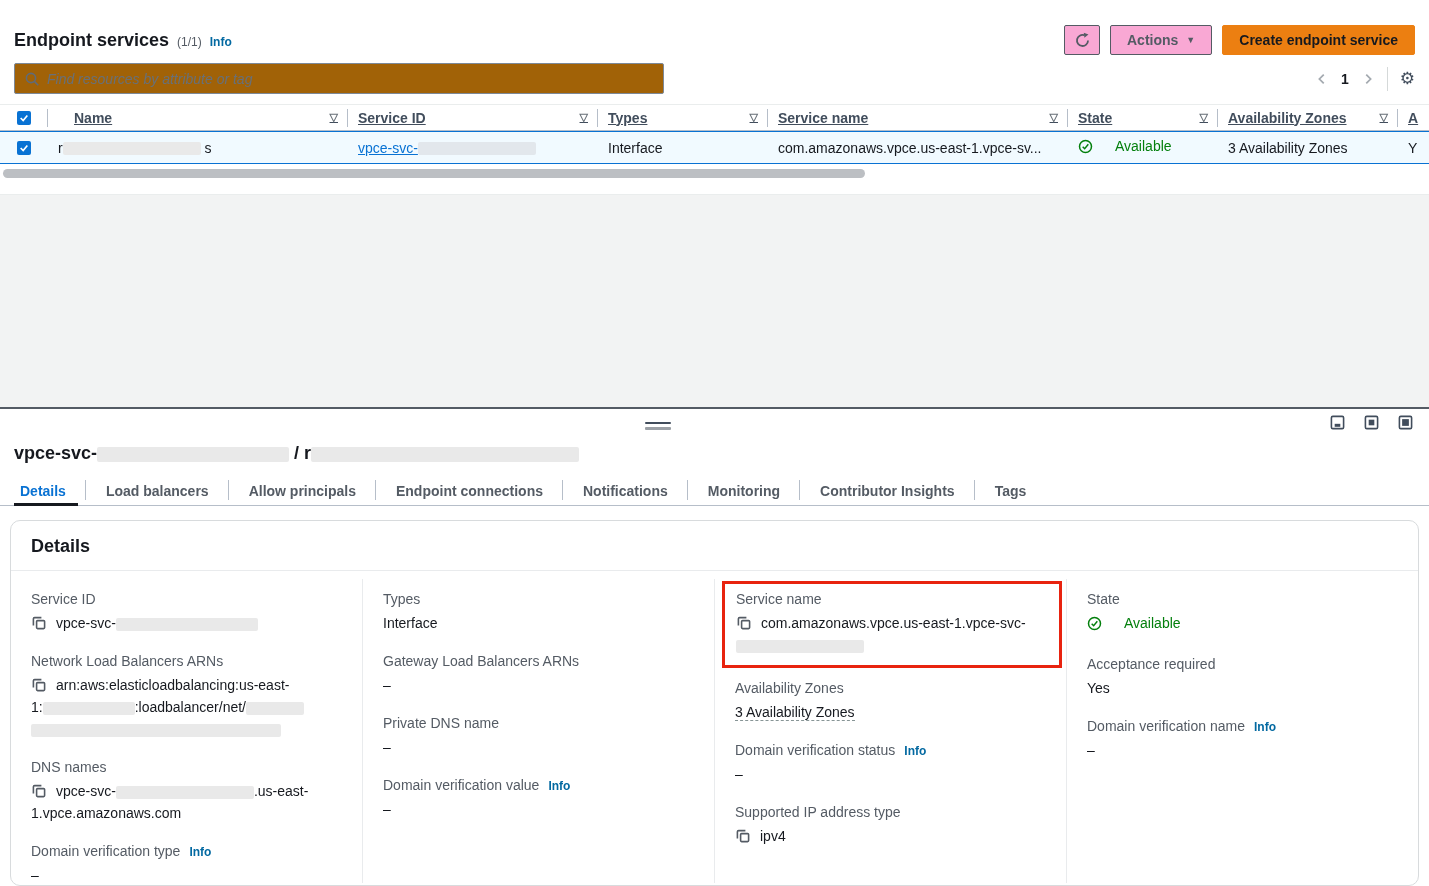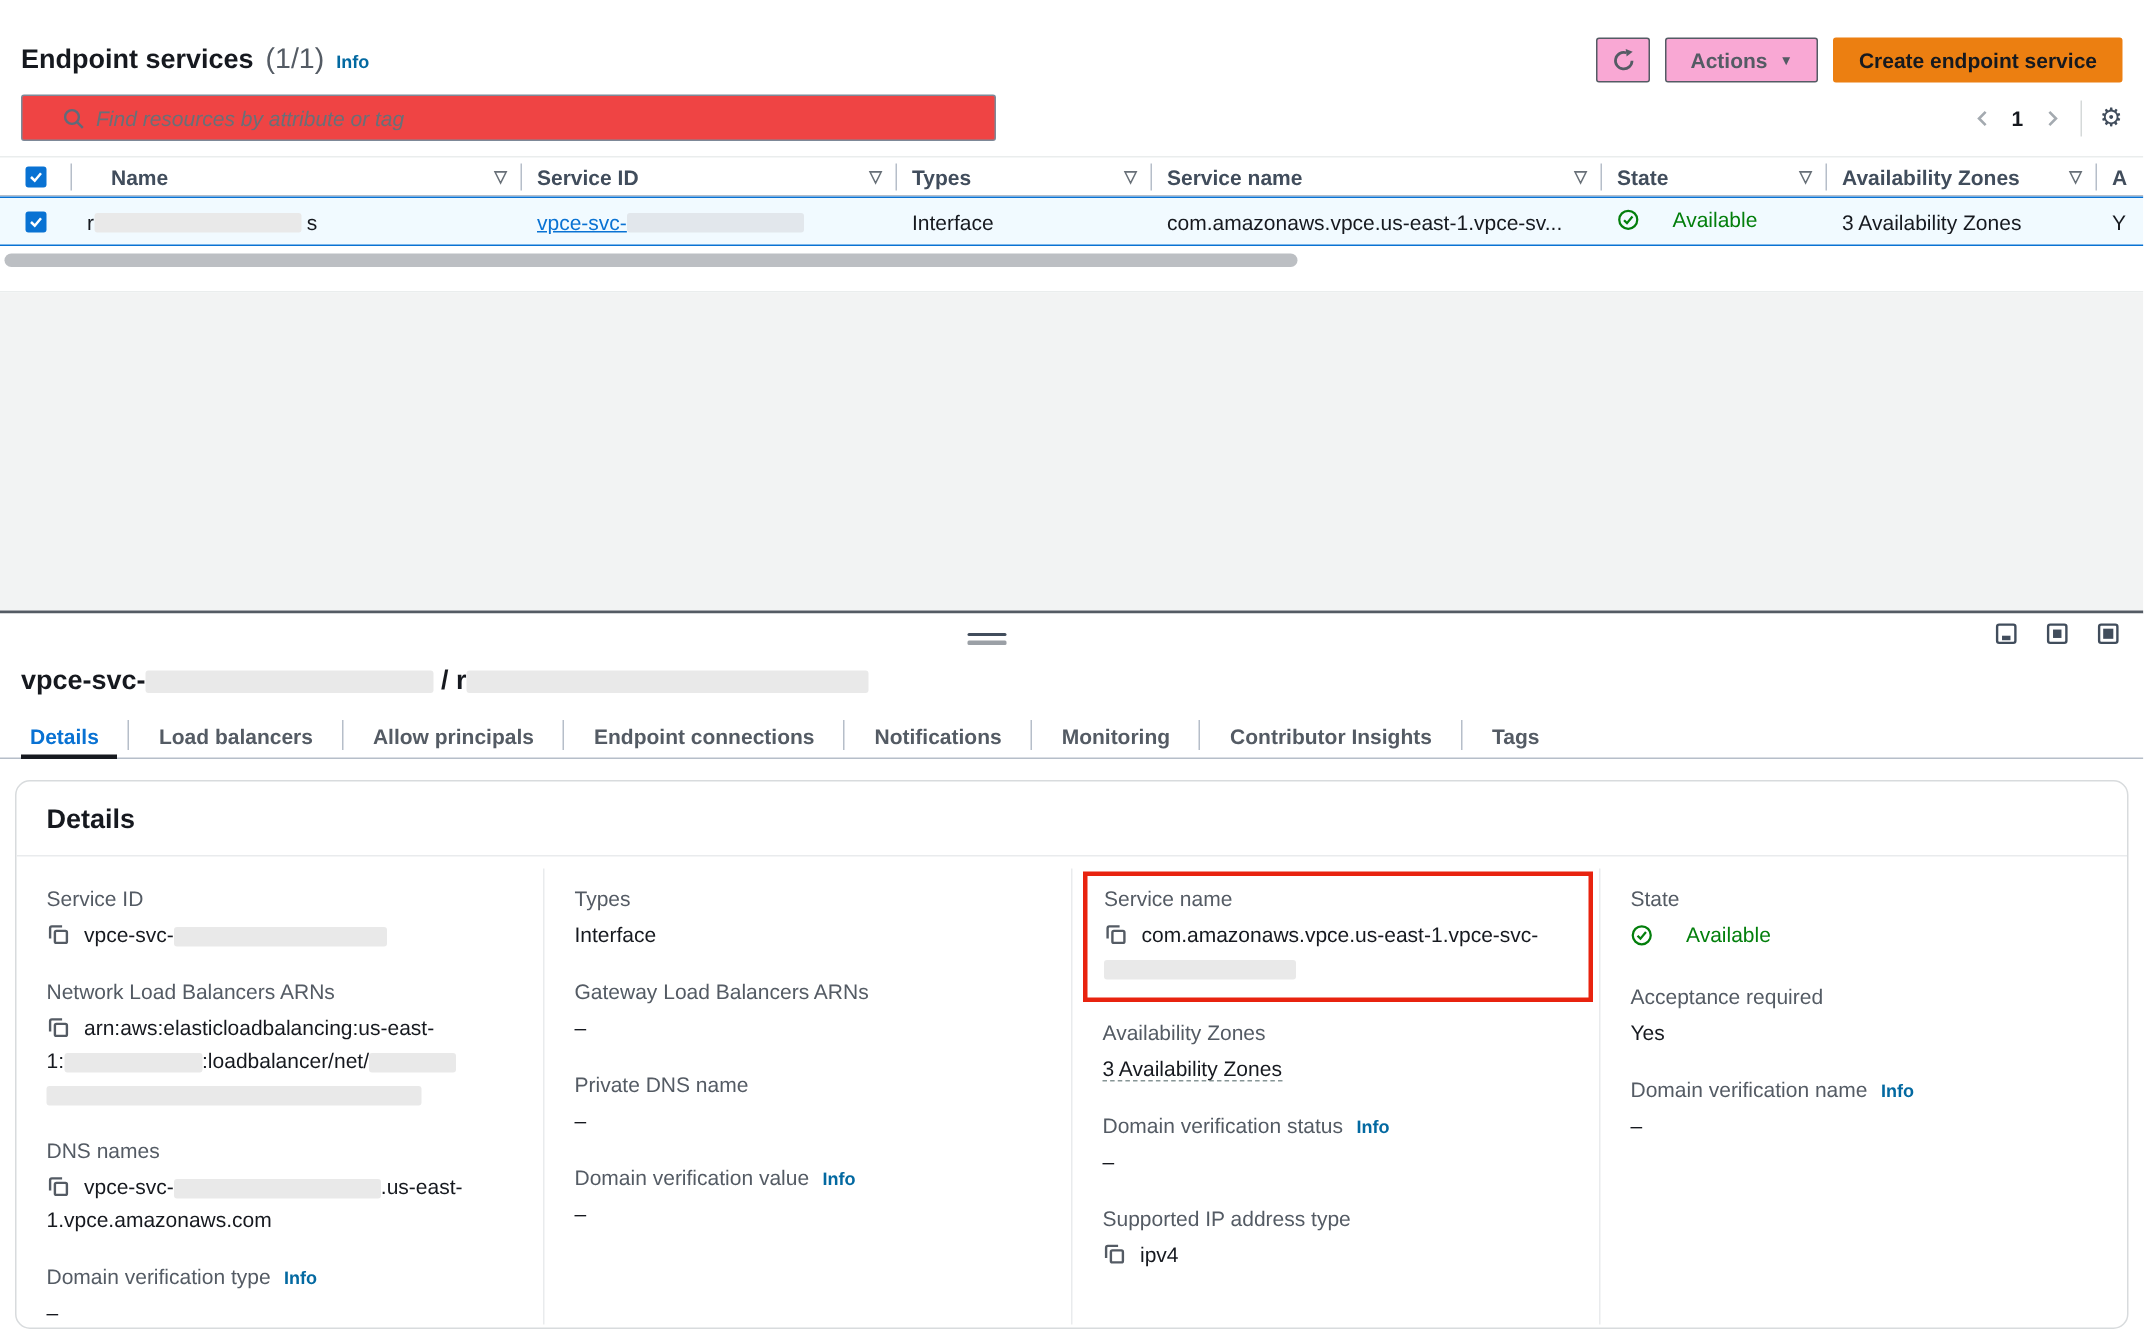--- a/index.html
+++ b/index.html
@@ -4,44 +4,44 @@
 <style>
   * { margin:0; padding:0; box-sizing:border-box; }
   html,body { background:#fff; }
   body { font-family:"Liberation Sans", sans-serif; color:#16191f; }
   .page { position:relative; width:1429px; height:886px; overflow:hidden; background:#fff; }
 
   
   .header-row { display:flex; justify-content:space-between; align-items:center; padding:25px 14px 5px 14px; }
   .title-area { display:flex; align-items:baseline; gap:8px; }
   .page-title { font-size:18px; font-weight:700; color:#16191f; }
-  .title-count { font-size:19px; font-weight:400; color:#545b64; }
+  .title-count { font-size:12px; font-weight:400; color:#545b64; }
   .info-link { font-size:12px; font-weight:700; color:#0369a1; text-decoration:none; cursor:pointer; }
   .header-actions { display:flex; gap:10px; align-items:center; }
   .btn { height:30px; border:1px solid #545b64; background:#f9a8d4; border-radius:2px; color:#545b64;
          font-family:"Liberation Sans",sans-serif; font-size:14px; font-weight:700; padding:0 16px;
          display:flex; align-items:center; gap:8px; cursor:pointer; }
   .btn-icon { width:36px; justify-content:center; padding:0; }
   .btn-primary { background:#ec7f11; border-color:#ec7f11; color:#16191f; }
   .caret { font-size:9px; color:#545b64; }
 
   
   .toolbar-row { display:flex; justify-content:space-between; align-items:center; padding:3px 14px 10px 14px; }
-  .search-box { width:650px; height:31px; border:1px solid #7d8998; border-radius:2px; display:flex; align-items:center; padding:0 26px; gap:7px; background:#ef4444; }
+  .search-box { width:650px; height:31px; border:1px solid #7d8998; border-radius:2px; display:flex; align-items:center; padding:0 9px; gap:7px; background:#a16207; }
   .search-box input { border:none; outline:none; flex:1; font-size:14px; font-style:italic; color:#16191f; font-family:"Liberation Sans",sans-serif; background:transparent; }
   .search-box input::placeholder { color:#687078; font-style:italic; }
   .pagination { display:flex; align-items:center; gap:12px; }
   .page-num { font-size:14px; font-weight:700; color:#16191f; }
   .chev { display:flex; align-items:center; cursor:pointer; }
   .vdiv { width:1px; height:24px; background:#d5d9d9; }
   .gear-btn { font-size:17px; color:#414d5c; background:none; border:none; cursor:pointer; line-height:1; }
 
   
   .thead { display:flex; align-items:center; height:27px; border-top:1px solid #eaeded; border-bottom:1px solid #b6bec9; font-size:14px; font-weight:700; color:#414d5c; }
-  .th { display:flex; align-items:center; justify-content:space-between; padding:0 10px; position:relative; height:100%; cursor:pointer; }
+  .th { display:flex; align-items:center; justify-content:space-between; padding:0 10px; position:relative; height:100%; cursor:pointer;text-decoration:underline; }
   .th:not(.col-acc)::after { content:""; position:absolute; right:0; top:4px; height:18px; width:1px; background:#b6bec9; }
   .sort-ic { font-size:11px; color:#687078; margin-left:6px; }
   .col-check { width:48px; flex:none; padding:0 0 0 17px; justify-content:flex-start; }
   .col-name { width:300px; flex:none; padding-left:26px; }
   .col-id { width:250px; flex:none; }
   .col-types { width:170px; flex:none; }
   .col-sname { width:300px; flex:none; }
   .col-state { width:150px; flex:none; }
   .col-az { width:180px; flex:none; }
   .col-acc { flex:1; min-width:28px; overflow:hidden; }

